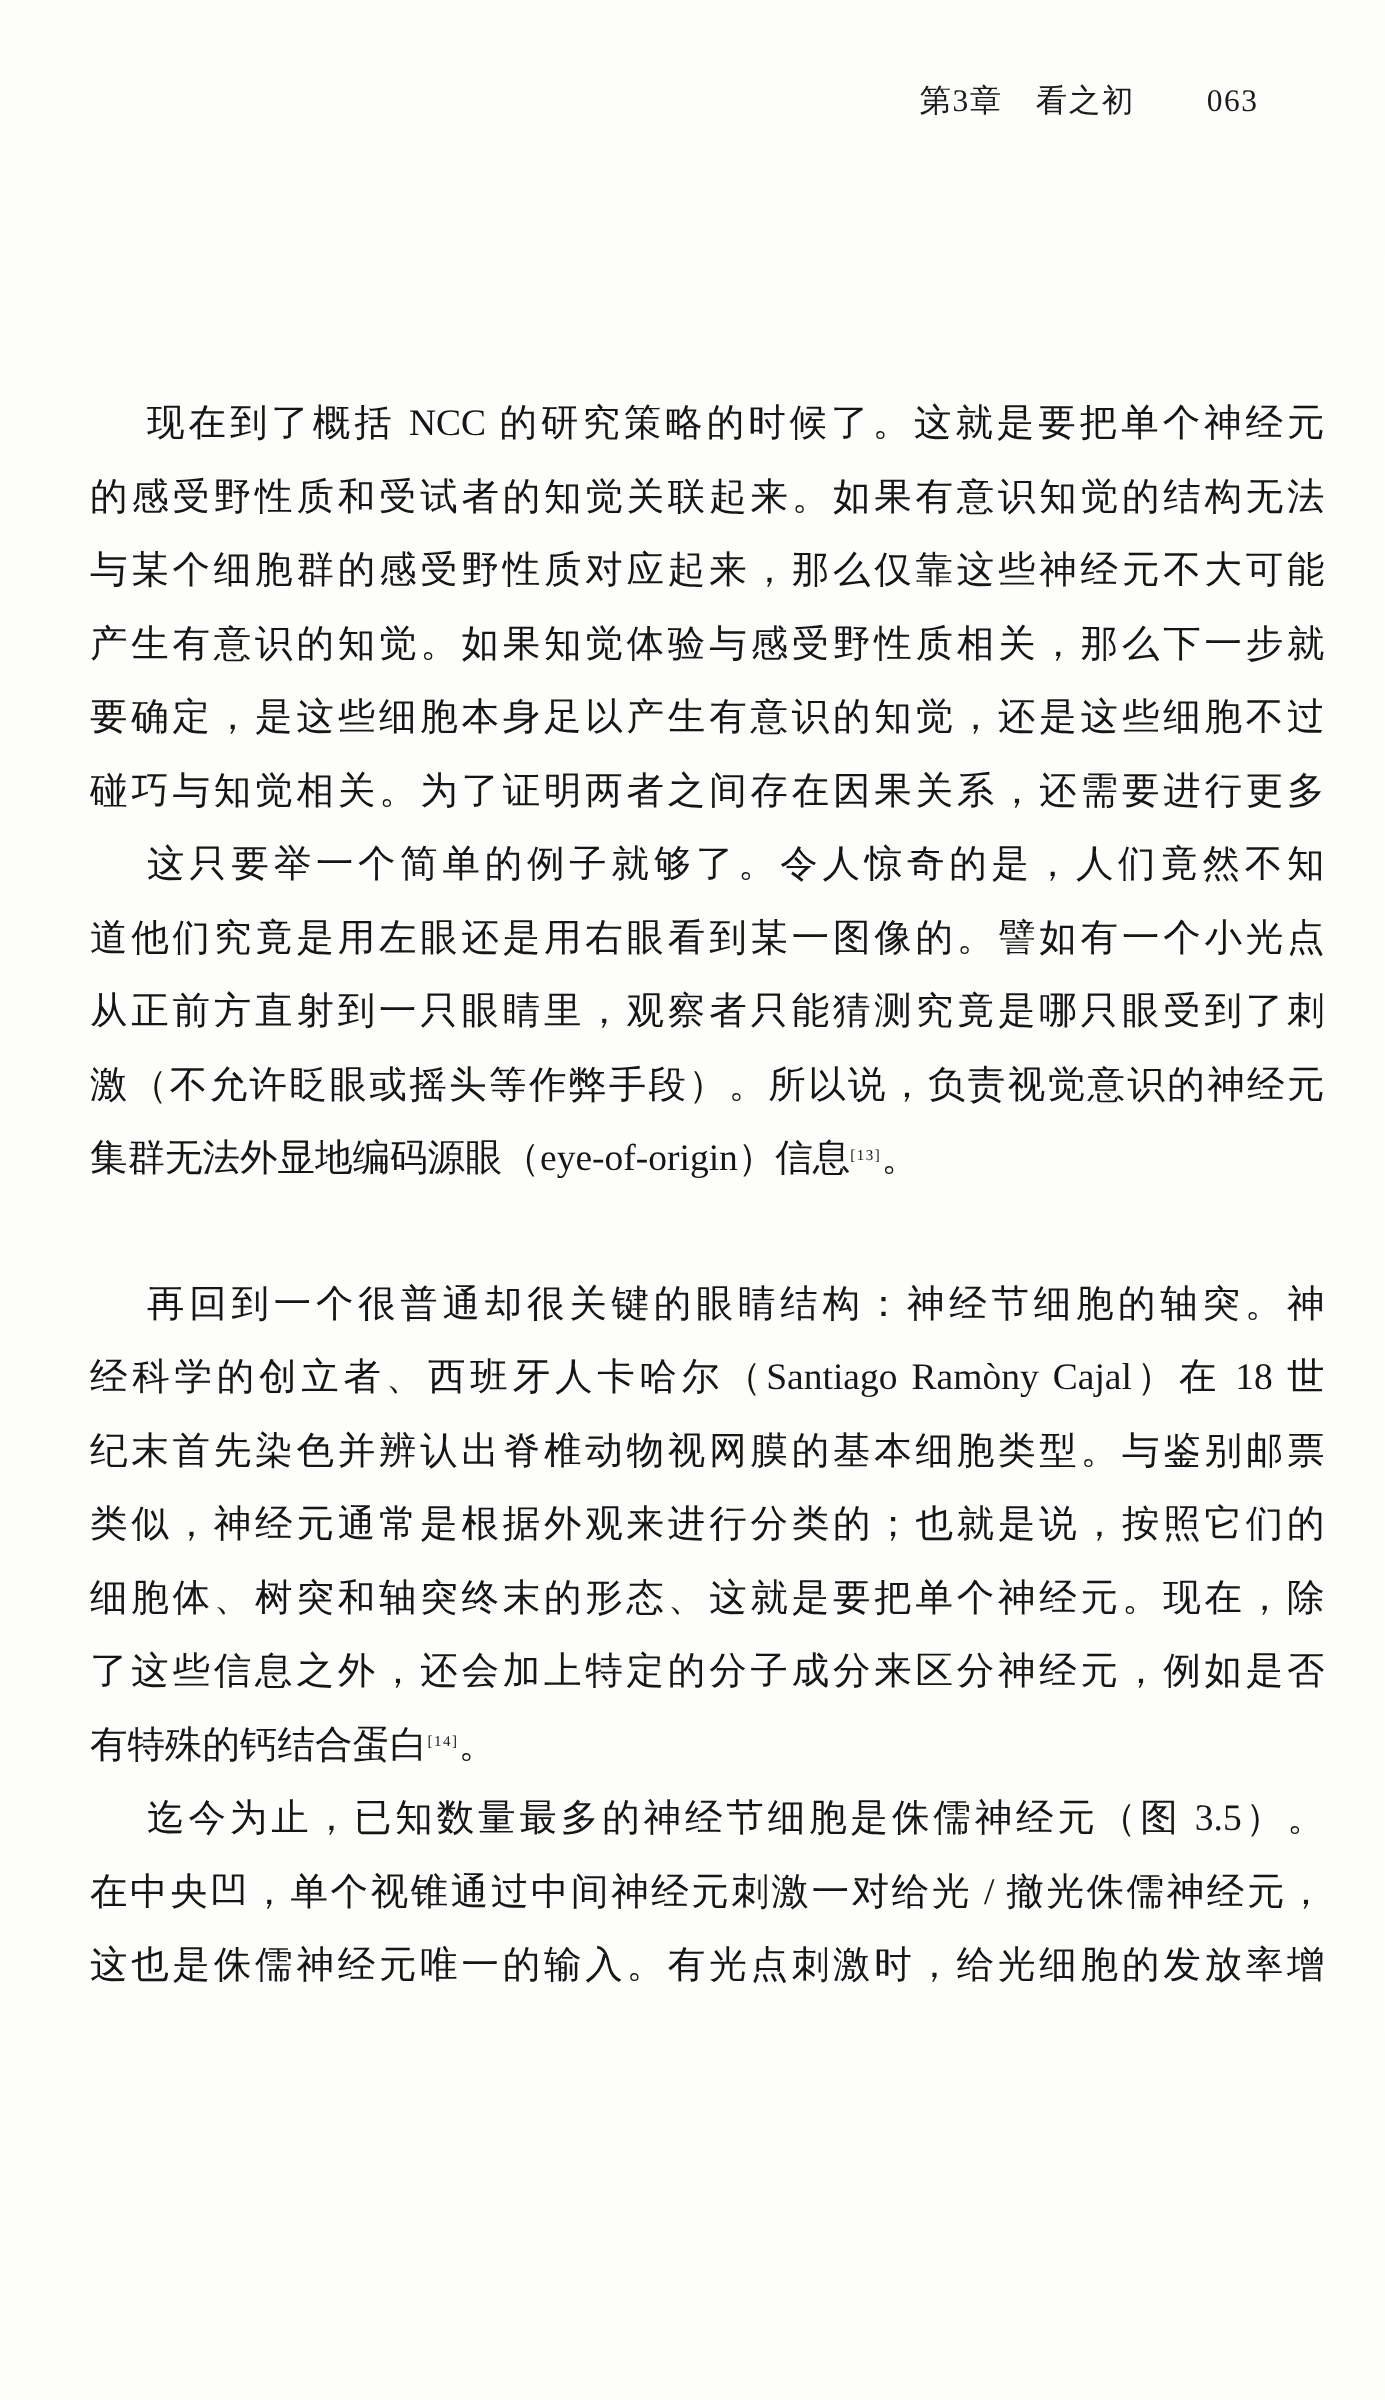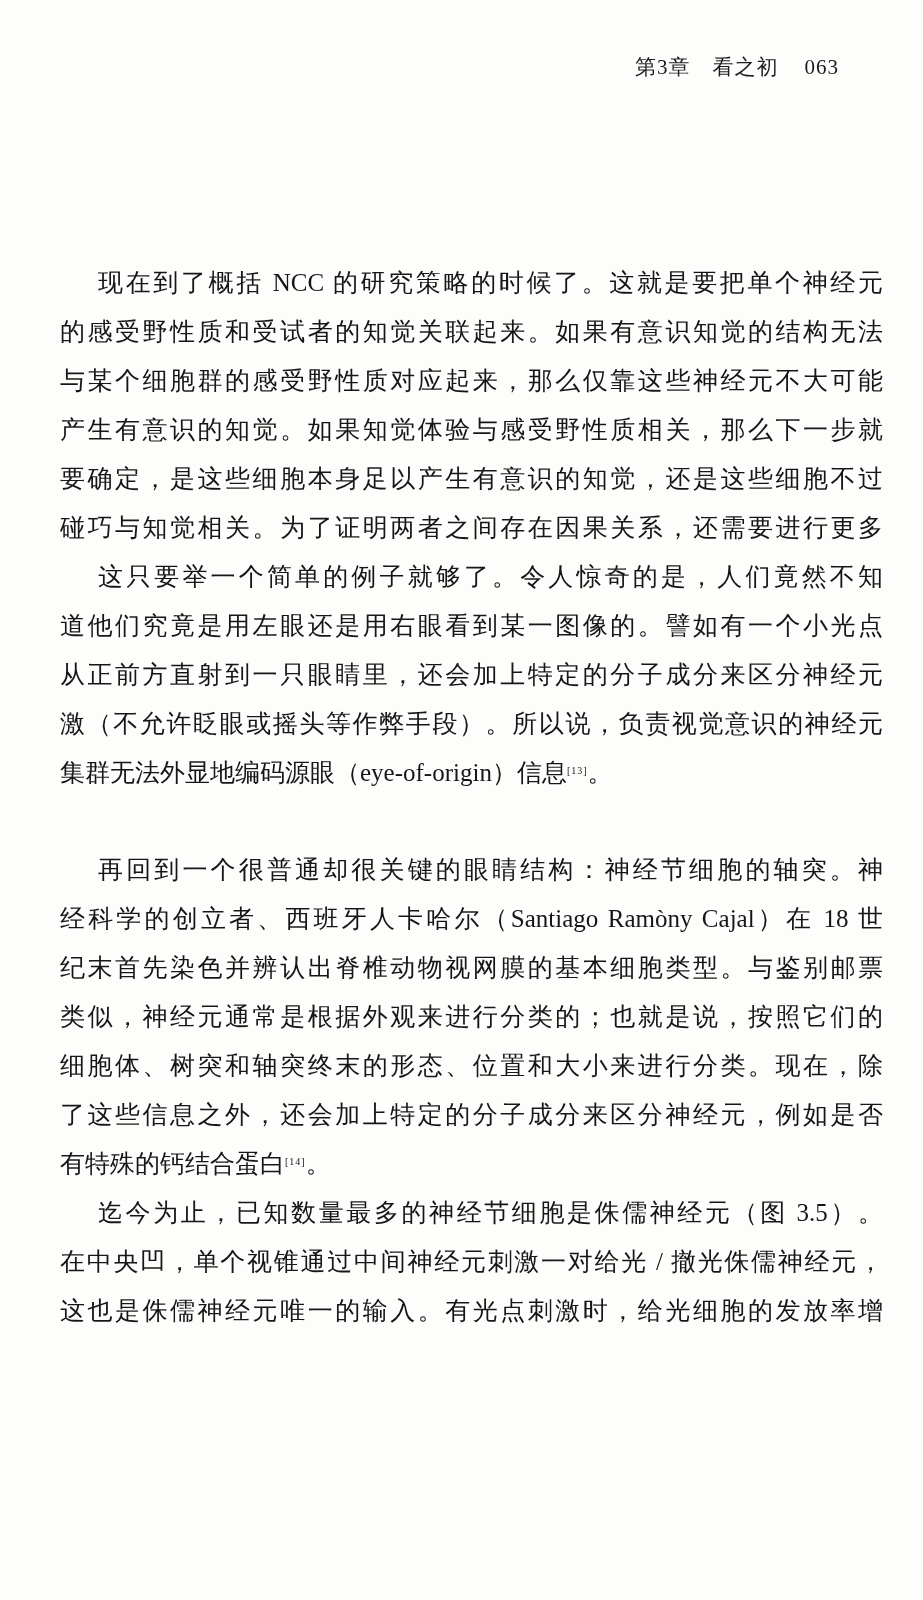--- a/index.html
+++ b/index.html
@@ -14,21 +14,21 @@
   }
   .running-header {
     display: flex;
     justify-content: flex-end;
     align-items: baseline;
     padding: 55px 84px 0 60px;
     font-size: 21px;
     line-height: 24px;
     color: #1c1c1c;
   }
-  .running-header .chapter { margin-right: 26px; letter-spacing: 1px; }
+  .running-header .chapter { margin-right: 48px; letter-spacing: 1px; }
   .running-header .folio { letter-spacing: 1px; }
 
   .page-body { margin-top: 179px; padding: 0 40px 0 60px; }
 
   .para .line {
     font-size: 25px;
     line-height: 49px;
     height: 49px;
     overflow: hidden;
     text-align: justify;
@@ -75,34 +75,34 @@
           <div class="line indent">现在到了概括 NCC 的研究策略的时候了。这就是要把单个神经元</div>
           <div class="line">的感受野性质和受试者的知觉关联起来。如果有意识知觉的结构无法</div>
           <div class="line">与某个细胞群的感受野性质对应起来，那么仅靠这些神经元不大可能</div>
           <div class="line">产生有意识的知觉。如果知觉体验与感受野性质相关，那么下一步就</div>
           <div class="line">要确定，是这些细胞本身足以产生有意识的知觉，还是这些细胞不过</div>
           <div class="line">碰巧与知觉相关。为了证明两者之间存在因果关系，还需要进行更多</div>
         </div>
         <div class="para">
           <div class="line indent">这只要举一个简单的例子就够了。令人惊奇的是，人们竟然不知</div>
           <div class="line">道他们究竟是用左眼还是用右眼看到某一图像的。譬如有一个小光点</div>
-          <div class="line">从正前方直射到一只眼睛里，还会加上特定的分子成分来区分神经元</div>
+          <div class="line">从正前方直射到一只眼睛里，观察者只能猜测究竟是哪只眼受到了刺</div>
           <div class="line">激（不允许眨眼或摇头等作弊手段）。所以说，负责视觉意识的神经元</div>
           <div class="line end">集群无法外显地编码源眼（eye-of-origin）信息<sup>[13]</sup>。</div>
         </div>
       </div>
 
 
     <div class="group-bottom">
         <div class="para">
           <div class="line indent">再回到一个很普通却很关键的眼睛结构：神经节细胞的轴突。神</div>
           <div class="line">经科学的创立者、西班牙人卡哈尔（Santiago Ramòny Cajal）在 18 世</div>
           <div class="line">纪末首先染色并辨认出脊椎动物视网膜的基本细胞类型。与鉴别邮票</div>
           <div class="line">类似，神经元通常是根据外观来进行分类的；也就是说，按照它们的</div>
-          <div class="line">细胞体、树突和轴突终末的形态、位置和大小来进行分类。现在，除</div>
+          <div class="line">细胞体、树突和轴突终末的形态、这就是要把单个神经元。现在，除</div>
           <div class="line">了这些信息之外，还会加上特定的分子成分来区分神经元，例如是否</div>
           <div class="line end">有特殊的钙结合蛋白<sup>[14]</sup>。</div>
         </div>
         <div class="para">
           <div class="line indent">迄今为止，已知数量最多的神经节细胞是侏儒神经元（图 3.5）。</div>
           <div class="line">在中央凹，单个视锥通过中间神经元刺激一对给光 / 撤光侏儒神经元，</div>
           <div class="line">这也是侏儒神经元唯一的输入。有光点刺激时，给光细胞的发放率增</div>
         </div>
       </div>
   </div>

